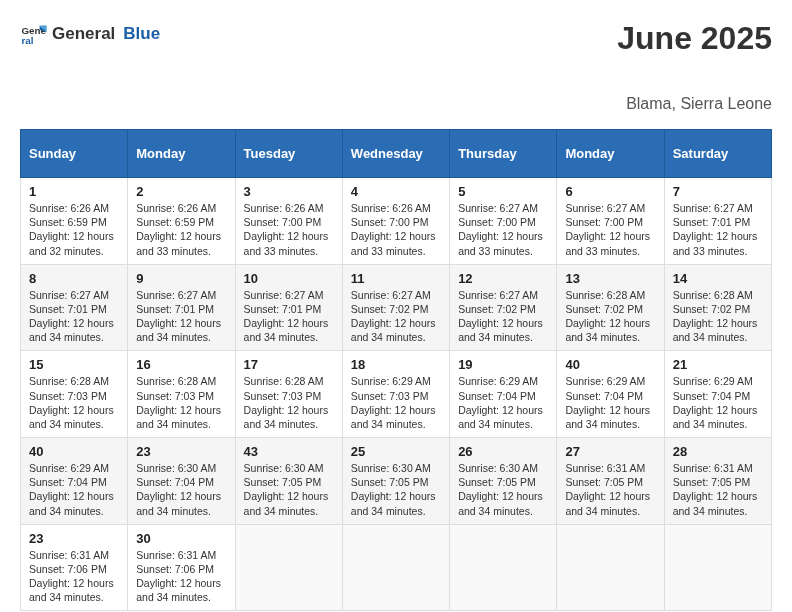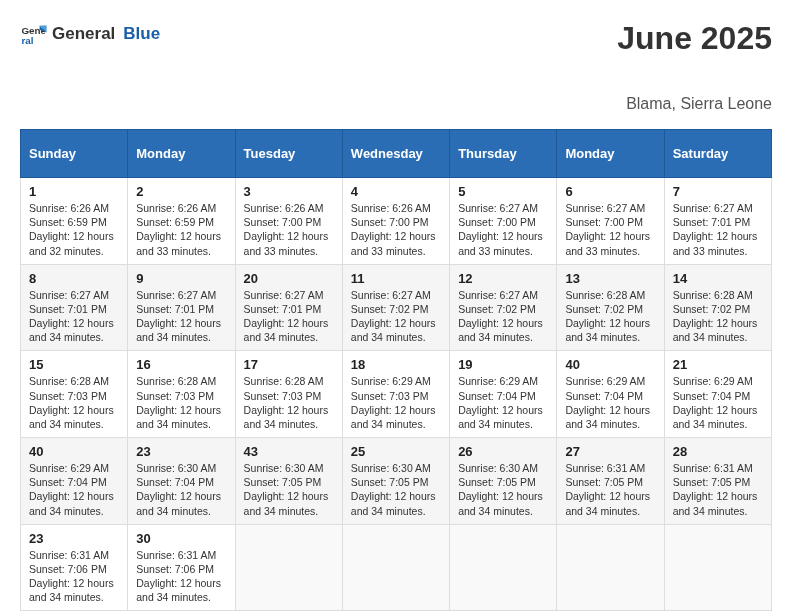--- a/index.html
+++ b/index.html
@@ -184,21 +184,21 @@
       </td>
         <td>
         <div class="day-number">9</div>
         <div class="day-info">
           Sunrise: 6:27 AM<br>
           Sunset: 7:01 PM<br>
           Daylight: 12 hours and 34 minutes.
         </div>
       </td>
         <td>
-        <div class="day-number">20</div>
+        <div class="day-number">10</div>
         <div class="day-info">
           Sunrise: 6:27 AM<br>
           Sunset: 7:01 PM<br>
           Daylight: 12 hours and 34 minutes.
         </div>
       </td>
         <td>
         <div class="day-number">11</div>
         <div class="day-info">
           Sunrise: 6:27 AM<br>

